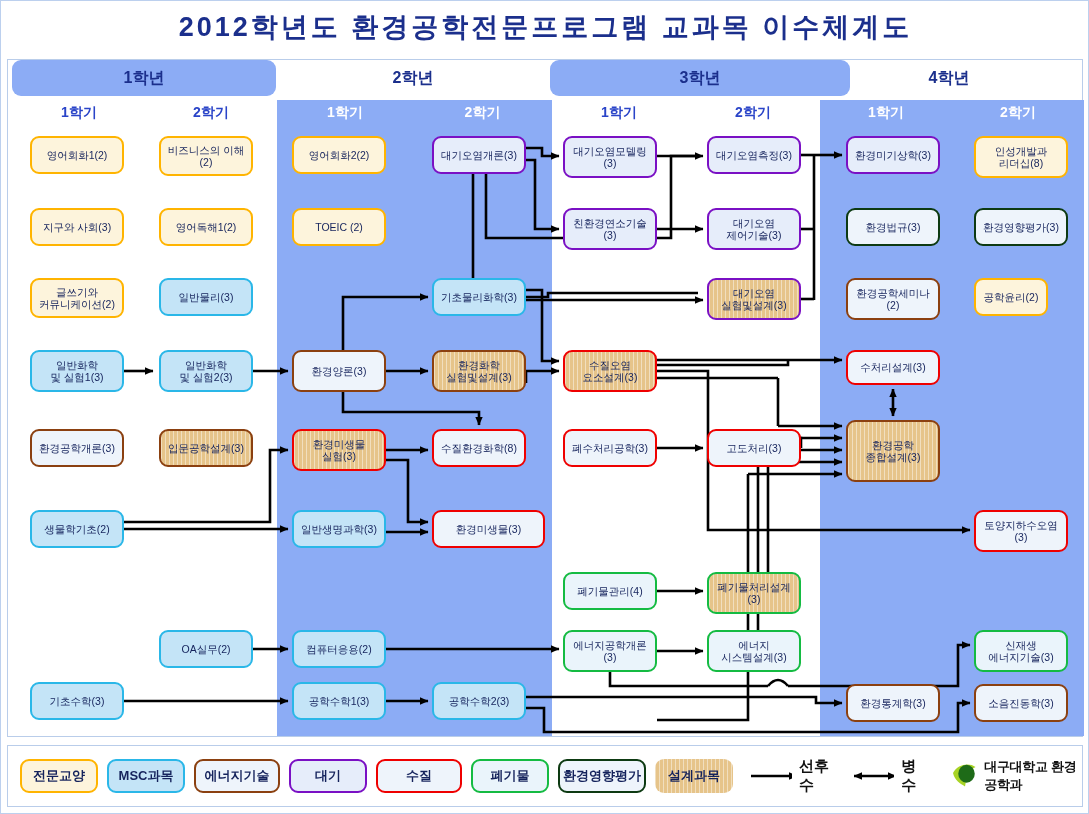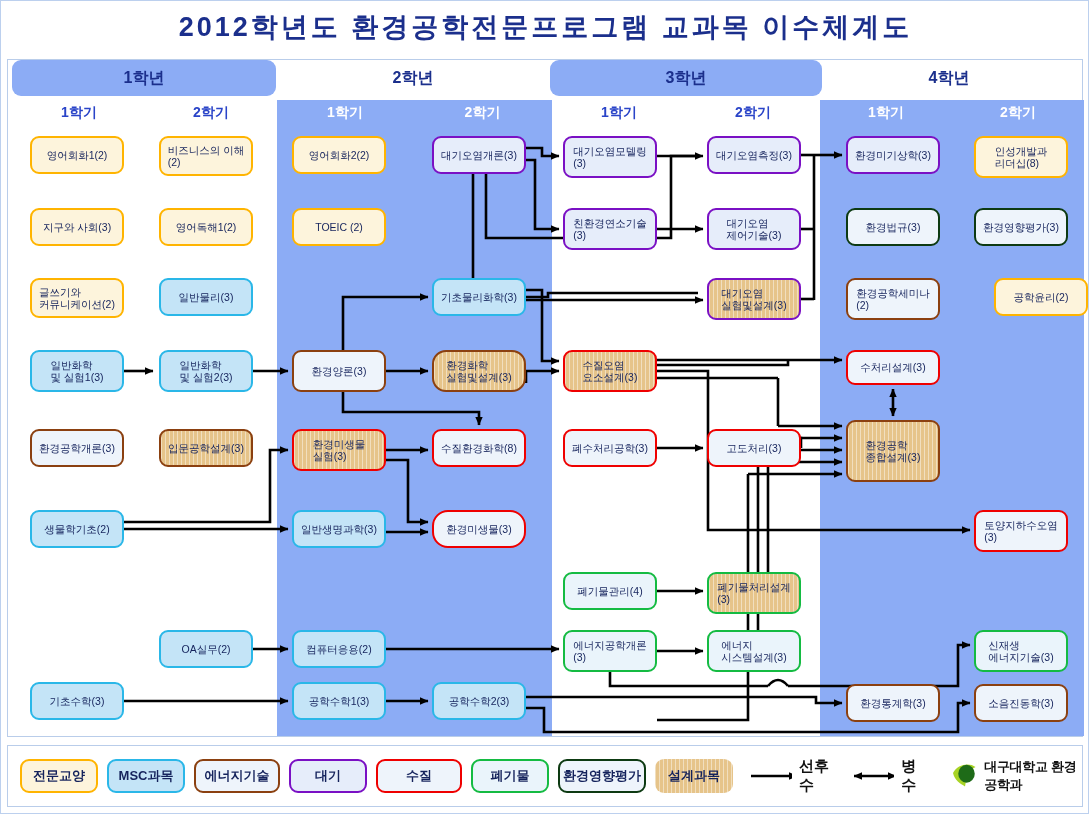--- a/index.html
+++ b/index.html
@@ -27,21 +27,21 @@
   .yearpill.filled{background:#8cacf5;}
   .yearpill.plain{background:transparent;}
 
   
   .semlabel{position:absolute;top:40px;height:26px;display:flex;align-items:center;
             justify-content:center;font-size:14px;font-weight:bold;color:#2a44c8;z-index:4;}
   .semlabel.onblue{color:#ffffff;}
 
   
   .box{position:absolute;box-sizing:border-box;border-radius:9px;
-       display:flex;align-items:center;justify-content:center;text-align:left;
+       display:flex;align-items:center;justify-content:center;text-align:center;
        font-size:10.5px;line-height:1.15;color:#15235c;padding:1px 2px;z-index:5;
        font-family:"Liberation Sans","DejaVu Sans",sans-serif;}
 
   
   .c-gen   {border:2.4px solid #ffb400;background:#fdf4dc;}            
   .c-msc   {border:2.4px solid #2ab7e8;background:#c4e4f7;}            
   .c-common{border:2.4px solid #8b4010;background:#eef4fb;}            
   .c-air   {border:2.4px solid #7a10c4;background:#e6edfa;}            
   .c-water {border:2.4px solid #ef0000;background:#eef4fb;}            
   .c-waste {border:2.4px solid #14bb42;background:#eaf4fb;}            
@@ -75,21 +75,21 @@
 
     <div class="yearband" style="left:269px;width:275px;"></div>
     <div class="yearband" style="left:812px;width:264px;"></div>
 
     <div class="yearpill filled" style="left:4px;width:264px;">
       <span>1학년</span>
       </div>
     <div class="yearpill plain" style="left:272px;width:266px;">
       <span>2학년</span>
       </div>
-    <div class="yearpill filled" style="left:542px;width:272px;">
+    <div class="yearpill filled" style="left:542px;width:300px;">
       <span>3학년</span>
       </div>
     <div class="yearpill plain" style="left:810px;width:262px;">
       <span>4학년</span>
       </div>
 
     <div class="semlabel" style="left:4px;width:134px;">
       <span>1학기</span>
       </div>
     <div class="semlabel" style="left:138px;width:130px;">
@@ -282,28 +282,28 @@
         </div>
         <div class="box c-msc" style="left: 284px; top: 622px; width: 94px; height: 38px;">
           <span style="white-space: pre-line;">공학수학1(3)</span>
         </div>
         <div class="box c-air" style="left: 424px; top: 76px; width: 94px; height: 38px;">
           <span style="white-space: pre-line;">대기오염개론(3)</span>
         </div>
         <div class="box c-msc" style="left: 424px; top: 218px; width: 94px; height: 38px;">
           <span style="white-space: pre-line;">기초물리화학(3)</span>
         </div>
-        <div class="box c-common design" style="left: 424px; top: 290px; width: 94px; height: 42px; border-radius: 14px;">
+        <div class="box c-common design" style="left: 424px; top: 290px; width: 94px; height: 42px;">
           <span style="white-space: pre-line;">환경화학
 실험및설계(3)</span>
         </div>
         <div class="box c-water" style="left: 424px; top: 369px; width: 94px; height: 38px;">
           <span style="white-space: pre-line;">수질환경화학(8)</span>
         </div>
-        <div class="box c-water" style="left: 424px; top: 450px; width: 94px; height: 38px; border-radius: 16px;">
+        <div class="box c-water" style="left: 424px; top: 450px; width: 113px; height: 38px;">
           <span style="white-space: pre-line;">환경미생물(3)</span>
         </div>
         <div class="box c-msc" style="left: 424px; top: 622px; width: 94px; height: 38px;">
           <span style="white-space: pre-line;">공학수학2(3)</span>
         </div>
         <div class="box c-air" style="left: 555px; top: 76px; width: 94px; height: 42px;">
           <span style="white-space: pre-line;">대기오염모델링
 (3)</span>
         </div>
         <div class="box c-air" style="left: 555px; top: 148px; width: 94px; height: 42px;">
@@ -366,21 +366,21 @@
         <div class="box c-common" style="left: 838px; top: 624px; width: 94px; height: 38px;">
           <span style="white-space: pre-line;">환경통계학(3)</span>
         </div>
         <div class="box c-gen" style="left: 966px; top: 76px; width: 94px; height: 42px;">
           <span style="white-space: pre-line;">인성개발과
 리더십(8)</span>
         </div>
         <div class="box c-eia" style="left: 966px; top: 148px; width: 94px; height: 38px;">
           <span style="white-space: pre-line;">환경영향평가(3)</span>
         </div>
-        <div class="box c-gen" style="left: 966px; top: 218px; width: 94px; height: 38px; margin-left: 20px;">
+        <div class="box c-gen" style="left: 966px; top: 218px; width: 74px; height: 38px;">
           <span style="white-space: pre-line;">공학윤리(2)</span>
         </div>
         <div class="box c-water" style="left: 966px; top: 450px; width: 94px; height: 42px;">
           <span style="white-space: pre-line;">토양지하수오염
 (3)</span>
         </div>
         <div class="box c-waste" style="left: 966px; top: 570px; width: 94px; height: 42px;">
           <span style="white-space: pre-line;">신재생
 에너지기술(3)</span>
         </div>

